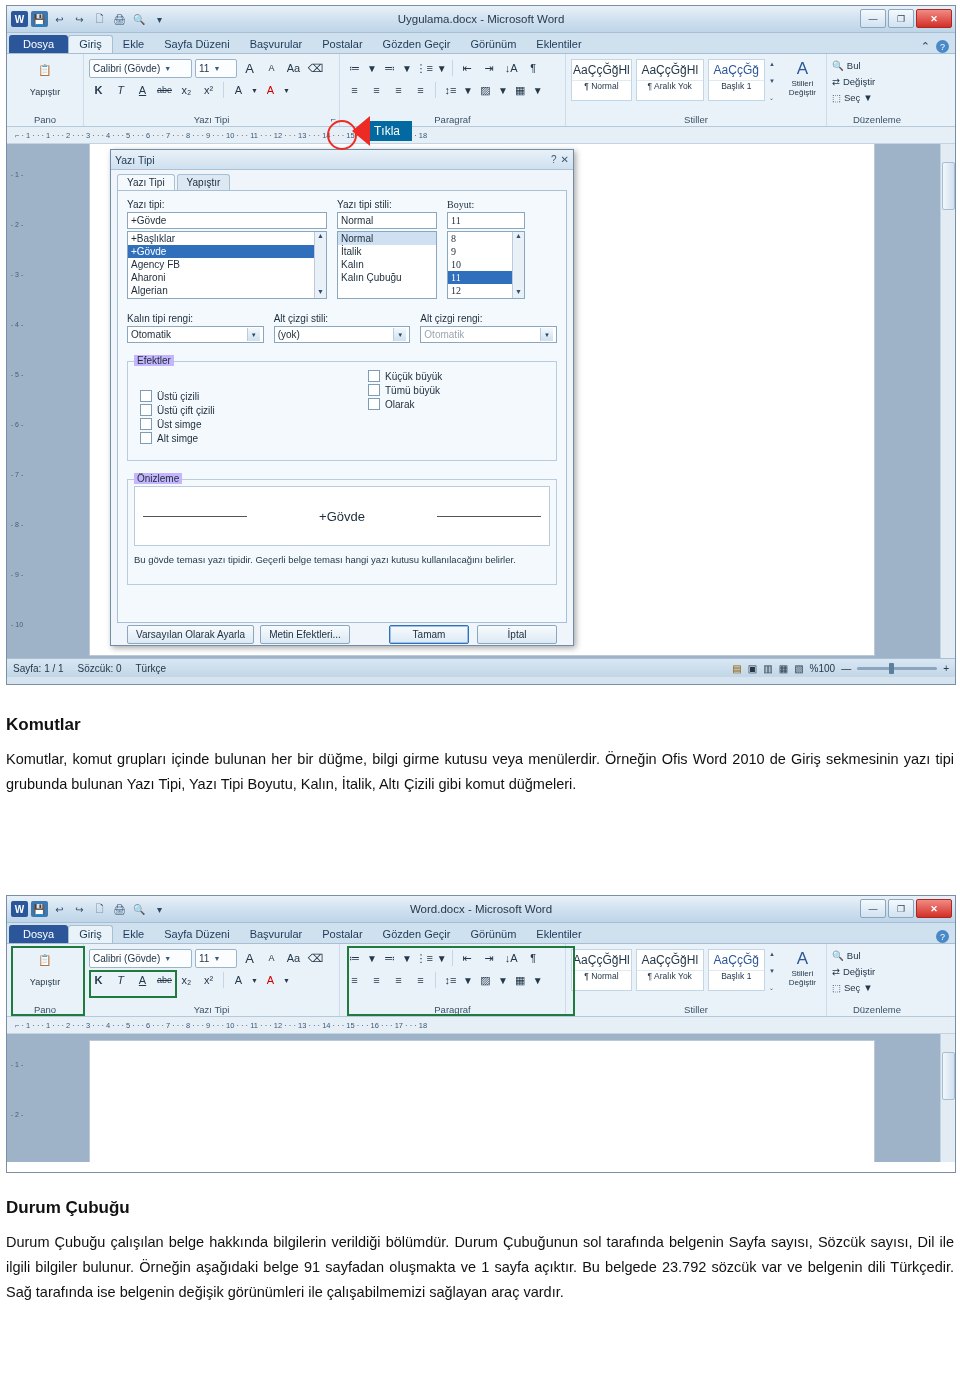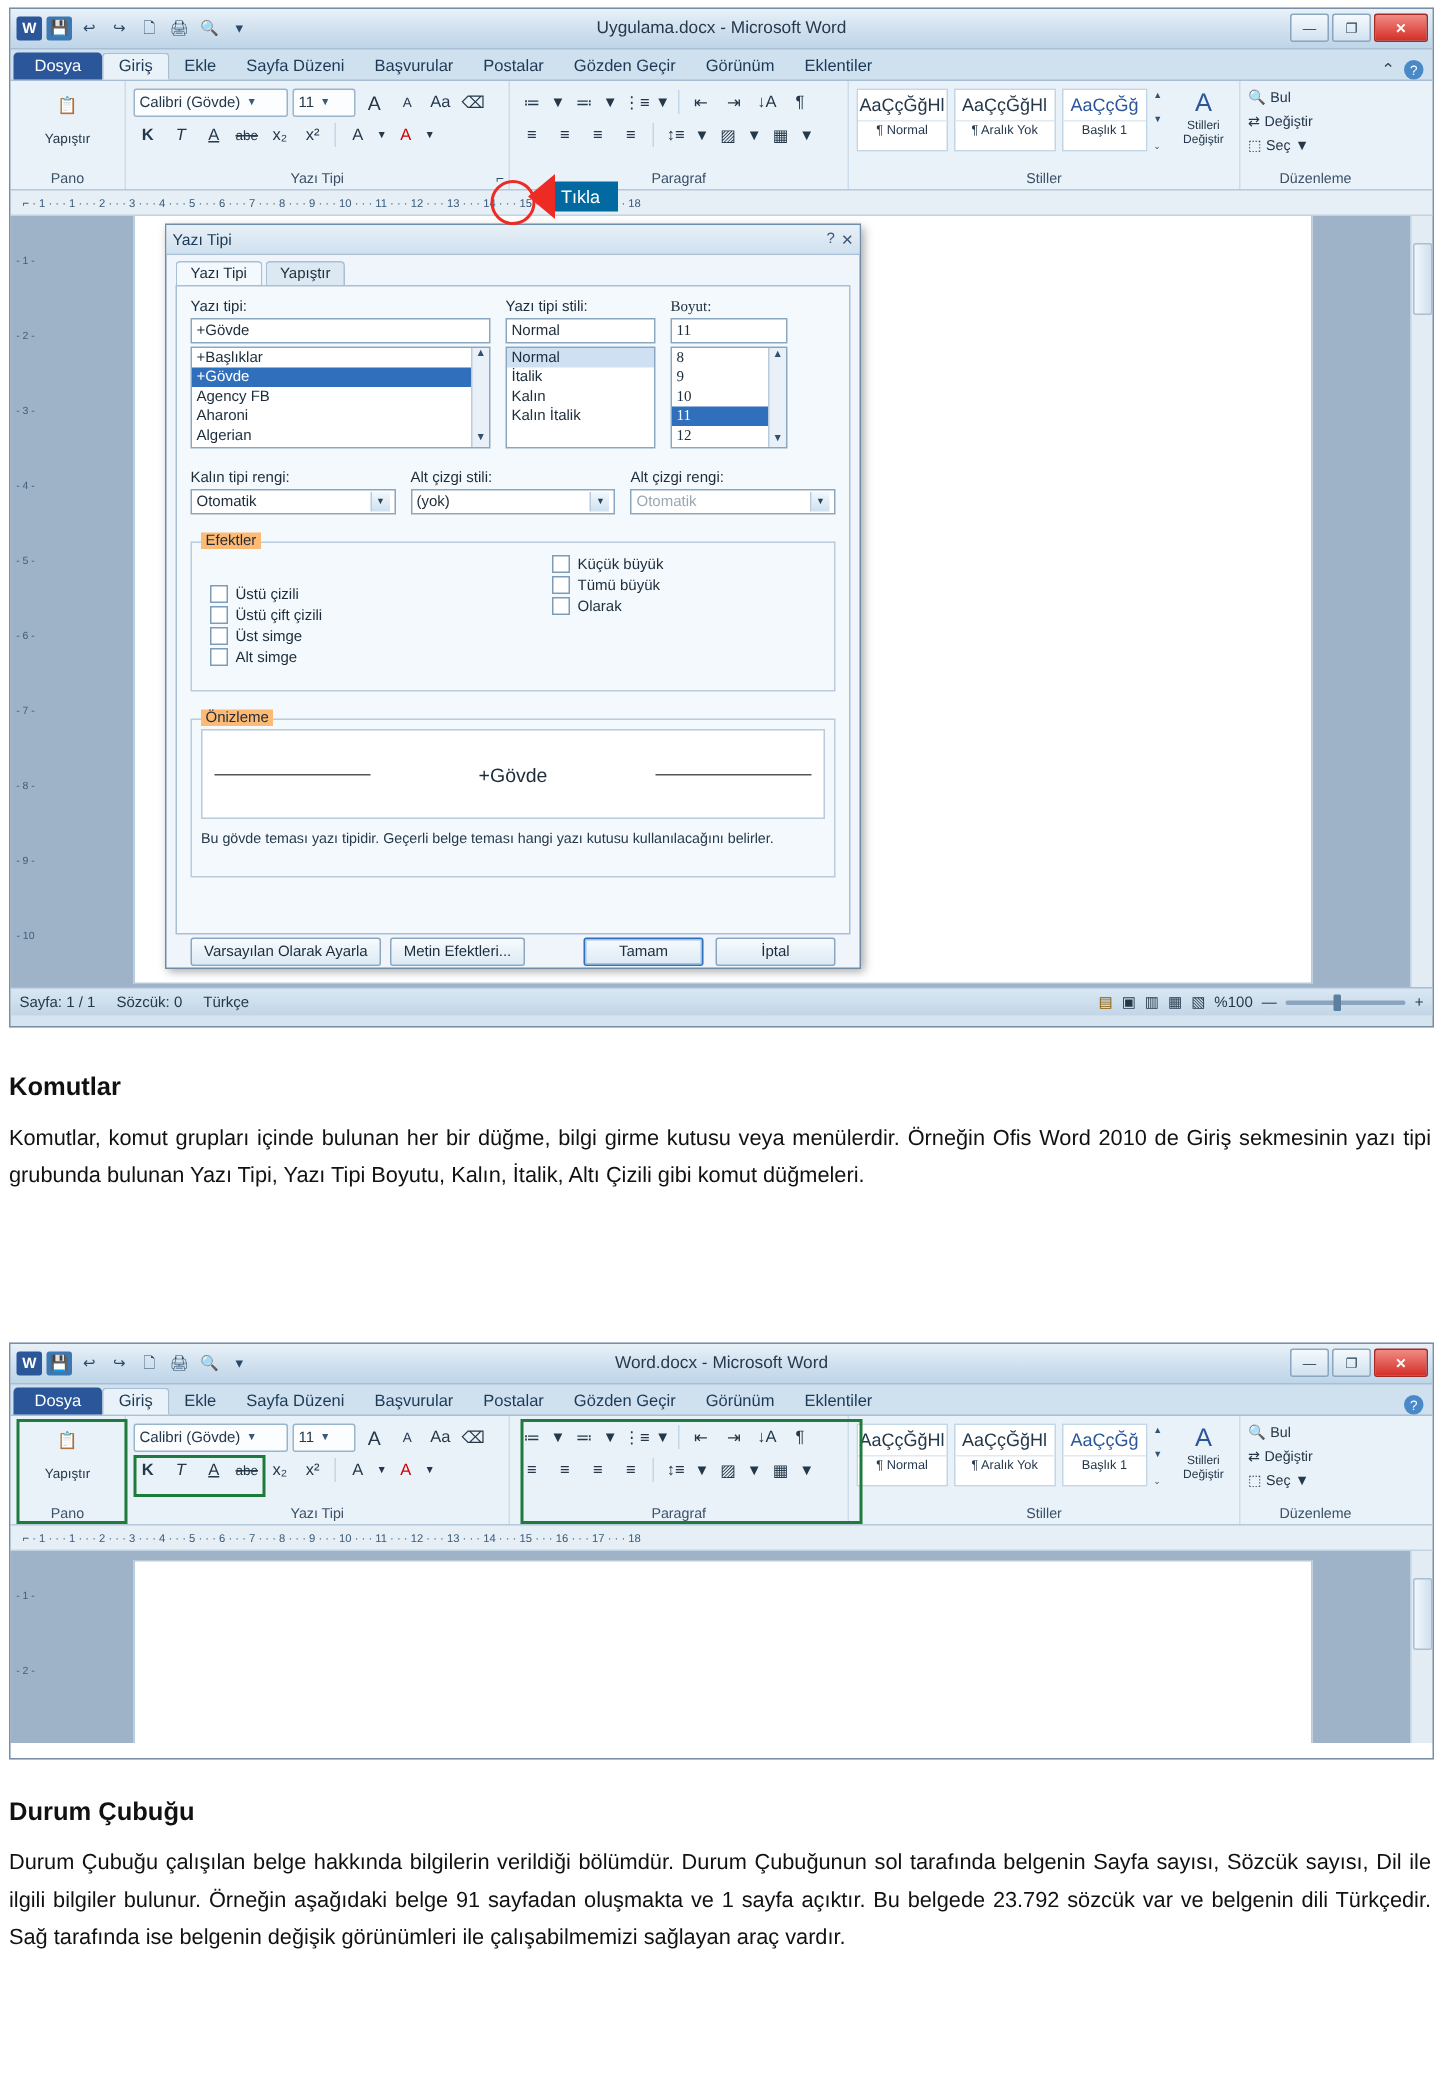--- a/index.html
+++ b/index.html
@@ -93,21 +93,21 @@
   .listbox{border:1px solid #8ba7c0;background:#fff;font-size:10px;overflow:hidden;position:relative;}
   .litem{padding:0 3px;line-height:13px;height:13px;white-space:nowrap;}
   .litem.sel{background:#2f6fbb;color:#fff;}
   .lb-scroll{position:absolute;right:0;top:0;bottom:0;width:11px;background:#e9f0f7;border-left:1px solid #b9cbdc;}
   .lb-scroll .ar{height:10px;font-size:7px;text-align:center;color:#32506e;}
   .combo{border:1px solid #8ba7c0;background:#fff;height:15px;display:flex;align-items:center;padding:0 3px;font-size:10px;}
   .combo .arrow{margin-left:auto;width:12px;height:13px;background:linear-gradient(to bottom,#f3f8fc,#cfe0ef);border-left:1px solid #b9cbdc;display:flex;align-items:center;justify-content:center;font-size:6px;color:#274764;}
   .cbrow{display:flex;align-items:center;gap:5px;margin:2px 0;font-size:10px;}
   .cbox{width:10px;height:10px;border:1px solid #7e9cb6;background:#fff;}
   .groupbox{border:1px solid #b9cbdc;padding:6px;position:relative;margin-top:6px;}
-  .groupbox > .gtitle{position:absolute;top:-7px;left:6px;background:#fdba74;padding:0 3px;font-size:10px;}
+  .groupbox > .gtitle{position:absolute;top:-7px;left:6px;background:#c4b5fd;padding:0 3px;font-size:10px;}
   .preview{border:1px solid #b9cbdc;background:#fff;height:58px;display:flex;align-items:center;justify-content:center;font-size:13px;position:relative;}
   .prev-line{position:absolute;height:1px;background:#555;top:50%;}
   .btn{border:1px solid #8ba7c0;background:linear-gradient(to bottom,#f7fbfe,#dce9f4);font-size:10px;padding:3px 8px;border-radius:2px;text-align:center;}
   .btn.default{border:1px solid #2f6fbb;box-shadow:0 0 0 1px #9fc2e4 inset;}
 
   
   .callout{position:absolute;display:flex;align-items:center;}
   .arrowhead{width:0;height:0;border-top:15px solid transparent;border-bottom:15px solid transparent;border-right:18px solid #ee2a24;}
   .arrowbody{background:#0369a1;height:20px;display:flex;align-items:center;justify-content:center;color:#fff;font-size:12px;padding:0 12px 0 4px;}
   .hl-circle{position:absolute;border:2px solid #ee2a24;border-radius:50%;}
@@ -353,21 +353,21 @@
                   </div>
               </div>
             </div>
             <div style="width:100px;">
               <div class="fieldlabel">Yazı tipi stili:</div>
               <div class="tbox">Normal</div>
               <div class="listbox" style="height:66px;margin-top:2px;">
                 <div class="litem" style="background:#cfe0f2;">Normal</div>
                 <div class="litem">İtalik</div>
                 <div class="litem">Kalın</div>
-                <div class="litem">Kalın İtalik</div>
+                <div class="litem">Kalın Çubuğu</div>
               </div>
             </div>
             <div style="width:78px;font-family:Liberation Serif, serif;">
               <div class="fieldlabel">Boyut:</div>
               <div class="tbox">11</div>
               <div class="listbox" style="height:66px;margin-top:2px;">
                 <div class="litem">8</div>
                 <div class="litem">9</div>
                 <div class="litem">10</div>
                 <div class="litem sel">11</div>

